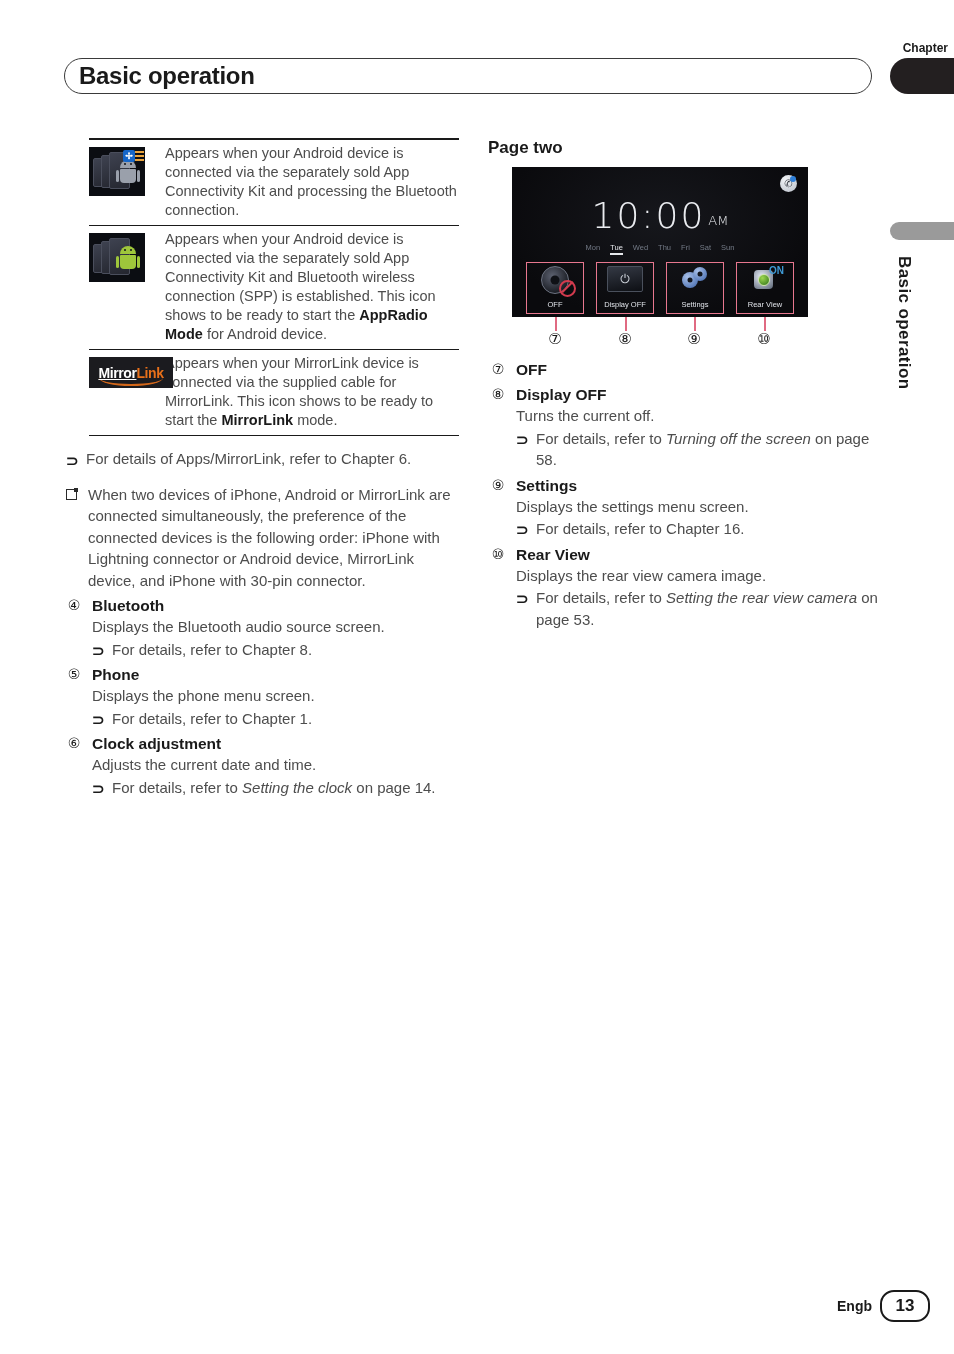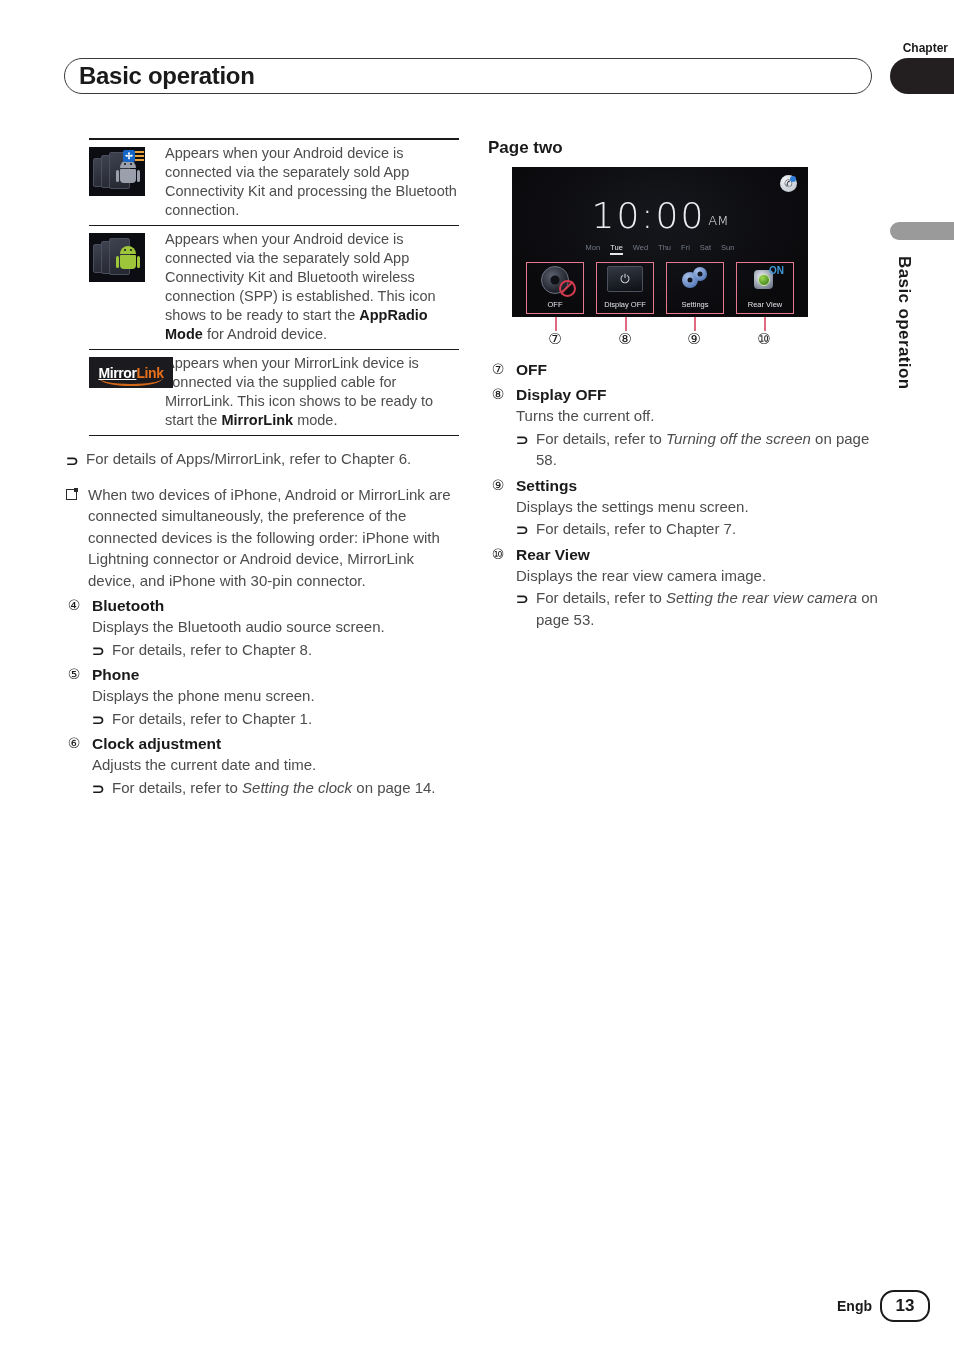--- a/index.html
+++ b/index.html
@@ -581,21 +581,21 @@
         <span class="ar">⊃</span><span>For details, refer to </span><i>Turning off the screen</i><span> on page 58.</span>
       </div>
     </div>
 
     <div class="item">
       <span class="item-num">⑨</span>
       <div class="item-title">Settings</div>
       <div class="item-body">Displays the settings menu screen.</div>
       <div class="sub-arrow">
         <span class="ar">⊃</span>
-        <span>For details, refer to Chapter 7.</span>
+        <span>For details, refer to Chapter 16.</span>
       </div>
     </div>
 
     <div class="item">
       <span class="item-num">⑩</span>
       <div class="item-title">Rear View</div>
       <div class="item-body">Displays the rear view camera image.</div>
       <div class="sub-arrow">
         <span class="ar">⊃</span><span>For details, refer to </span><i>Setting the rear view camera</i><span> on page 53.</span>
       </div>

